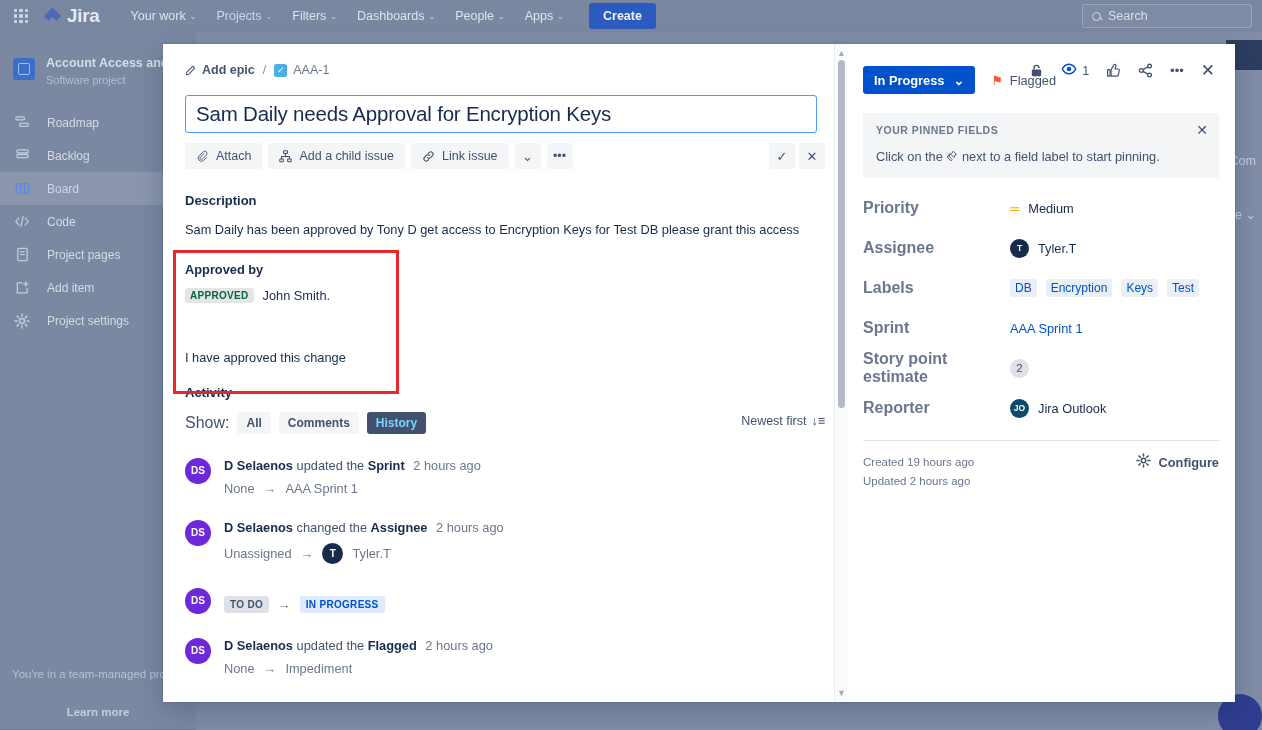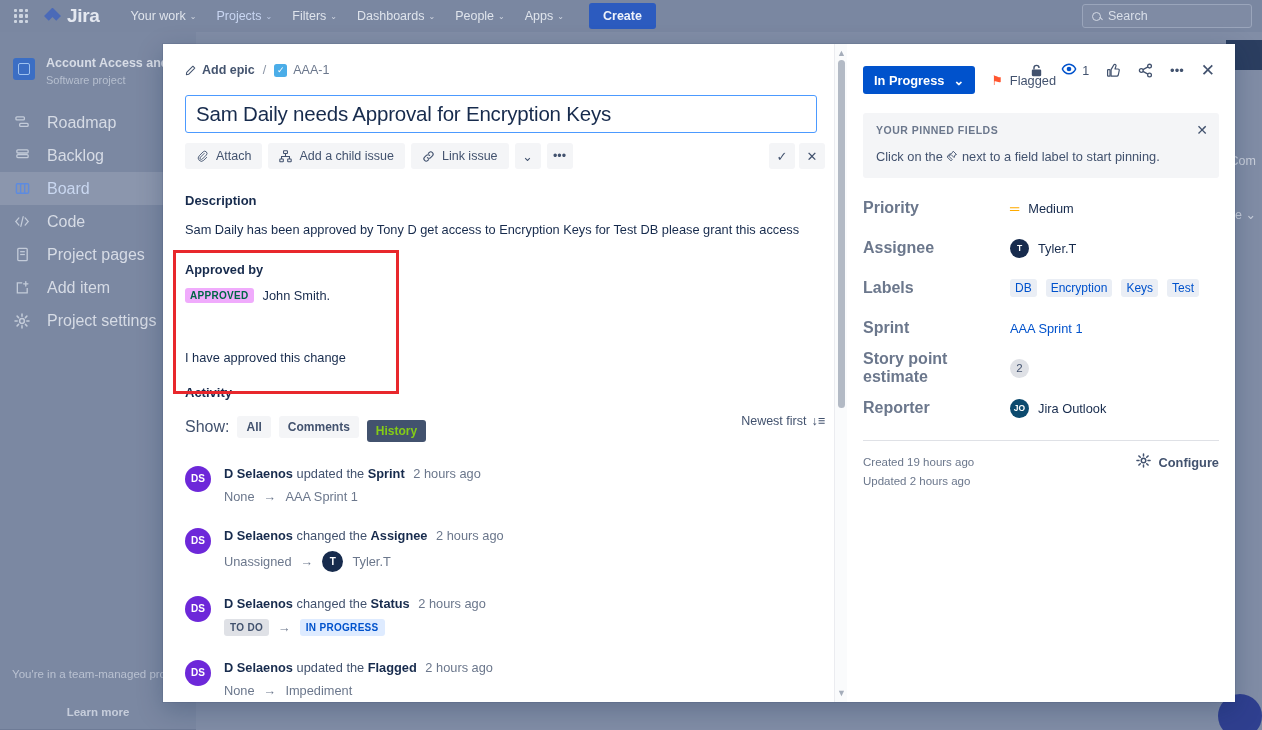--- a/index.html
+++ b/index.html
@@ -64,21 +64,21 @@
     margin-top: 2px; position: relative;
   }
   .proj-avatar:after {
     content: ""; position: absolute; inset: 5px; border: 1.5px solid #9fc3f0; border-radius: 2px;
   }
   .proj-name { color: #d7dce6; font-size: 12.5px; font-weight: 600; line-height: 15px; white-space: nowrap; }
   .proj-sub { color: #b6bfcf; font-size: 11px; margin-top: 3px; }
   .side-list { margin-top: 20px; }
   .side-item {
     display: flex; align-items: center; gap: 16px; height: 33px; padding-left: 13px;
-    color: #d6dbe5; font-size: 16px; cursor: pointer;
+    color: #d6dbe5; font-size: 12px; cursor: pointer;
   }
   .side-item.selected { background: #8b96ad; color: #c9d7f0; }
   .side-item.selected .s-ico { color: #5d8be0; }
   .s-ico { width: 18px; display: flex; justify-content: center; color: #c3cbd9; }
   .side-foot { position: absolute; bottom: 12px; left: 0; width: 196px; text-align: center; }
   .side-foot .l1 { color: #b9c1d1; font-size: 11.5px; }
   .side-foot .l2 { color: #c6cddb; font-size: 11.5px; font-weight: 600; margin-top: 26px; }
   .side-div { position: absolute; left: 0; bottom: 0; width: 196px; height: 1px; background: #6e7b96; }
 
   .bg-content { position: absolute; left: 196px; top: 32px; right: 0; bottom: 0; background: #818da6; }
@@ -126,32 +126,32 @@
   .desc-text { color: #172b4d; font-size: 12.8px; margin-top: 13px; line-height: 1.45; }
 
   .approval-wrap { margin-top: 22px; position: relative; width: 600px; }
   .approval-box {
     position: absolute; left: -12px; top: -12px; width: 226px; height: 144px;
     border: 3px solid #e8272c; pointer-events: none;
   }
   .appr-title { color: #172b4d; font-size: 12.8px; font-weight: 600; }
   .appr-line { display: flex; align-items: center; gap: 9px; margin-top: 11px; }
   .appr-badge {
-    background: #f0abfc; color: #006644; font-size: 10px; font-weight: 700;
+    background: #e5e5e5; color: #006644; font-size: 10px; font-weight: 700;
     padding: 2px 5px; border-radius: 3px; letter-spacing: .3px;
   }
   .appr-name { color: #172b4d; font-size: 12.8px; }
   .appr-note { color: #172b4d; font-size: 12.8px; margin-top: 47px; }
 
   .activity-head { margin-top: 20px; color: #172b4d; font-size: 13px; font-weight: 600; }
   .show-row { display: flex; align-items: center; gap: 8px; margin-top: 12px; position: relative; }
   .show-label { color: #42526e; font-size: 16px; }
   .show-btn { font-size: 12px; font-weight: 600; color: #42526e; background: #f4f5f7;
     padding: 4px 9px; border-radius: 3px; cursor: pointer; }
-  .show-btn.active { background: #42526e; color: #84cc16; margin-top: 8px; }
+  .show-btn.active { background: #42526e; color: #7dd3fc; }
   .sort-ctl { position: absolute; right: 0; top: 2px; color: #42526e; font-size: 12.5px;
     display: flex; align-items: center; gap: 5px; cursor: pointer; }
 
   .hist-item { display: flex; gap: 13px; margin-top: 24px; }
   .av { width: 26px; height: 26px; border-radius: 50%; flex: none; display: flex;
     align-items: center; justify-content: center; color: #fff; font-size: 10px; font-weight: 700; }
   .av.ds { background: #6d28d9; }
   .av.t { background: #172b4d; font-size: 10px; }
   .hist-line1 { color: #42526e; font-size: 12.8px; }
   .hist-line1 b { color: #172b4d; font-weight: 600; }
@@ -469,26 +469,20 @@
             <span>→</span>
             <span class="av t av-inline">T</span>
             <span>Tyler.T</span>
           </div>
         </div>
       </div>
 
       <div class="hist-item">
         <span class="av ds">DS</span>
         <div>
-          <div class="hist-line1">
-            <b>D Selaenos</b>
-            <span>changed the</span>
-            <b>Status</b>
-            <span class="when">2 hours ago</span>
-          </div>
           <div class="hist-line2">
             <span class="st-chip st-todo">TO DO</span>
             <span>→</span>
             <span class="st-chip st-prog">IN PROGRESS</span>
           </div>
         </div>
       </div>
 
       <div class="hist-item">
         <span class="av ds">DS</span>

